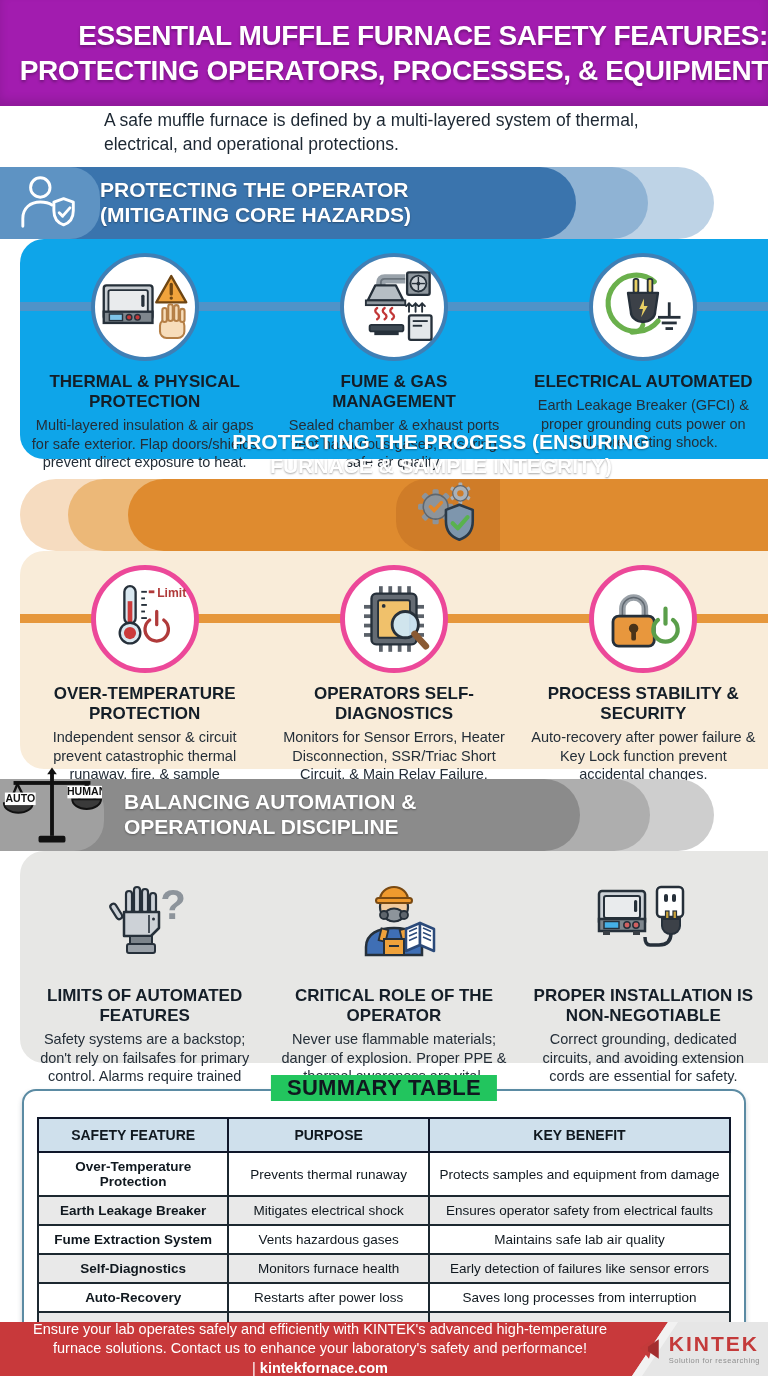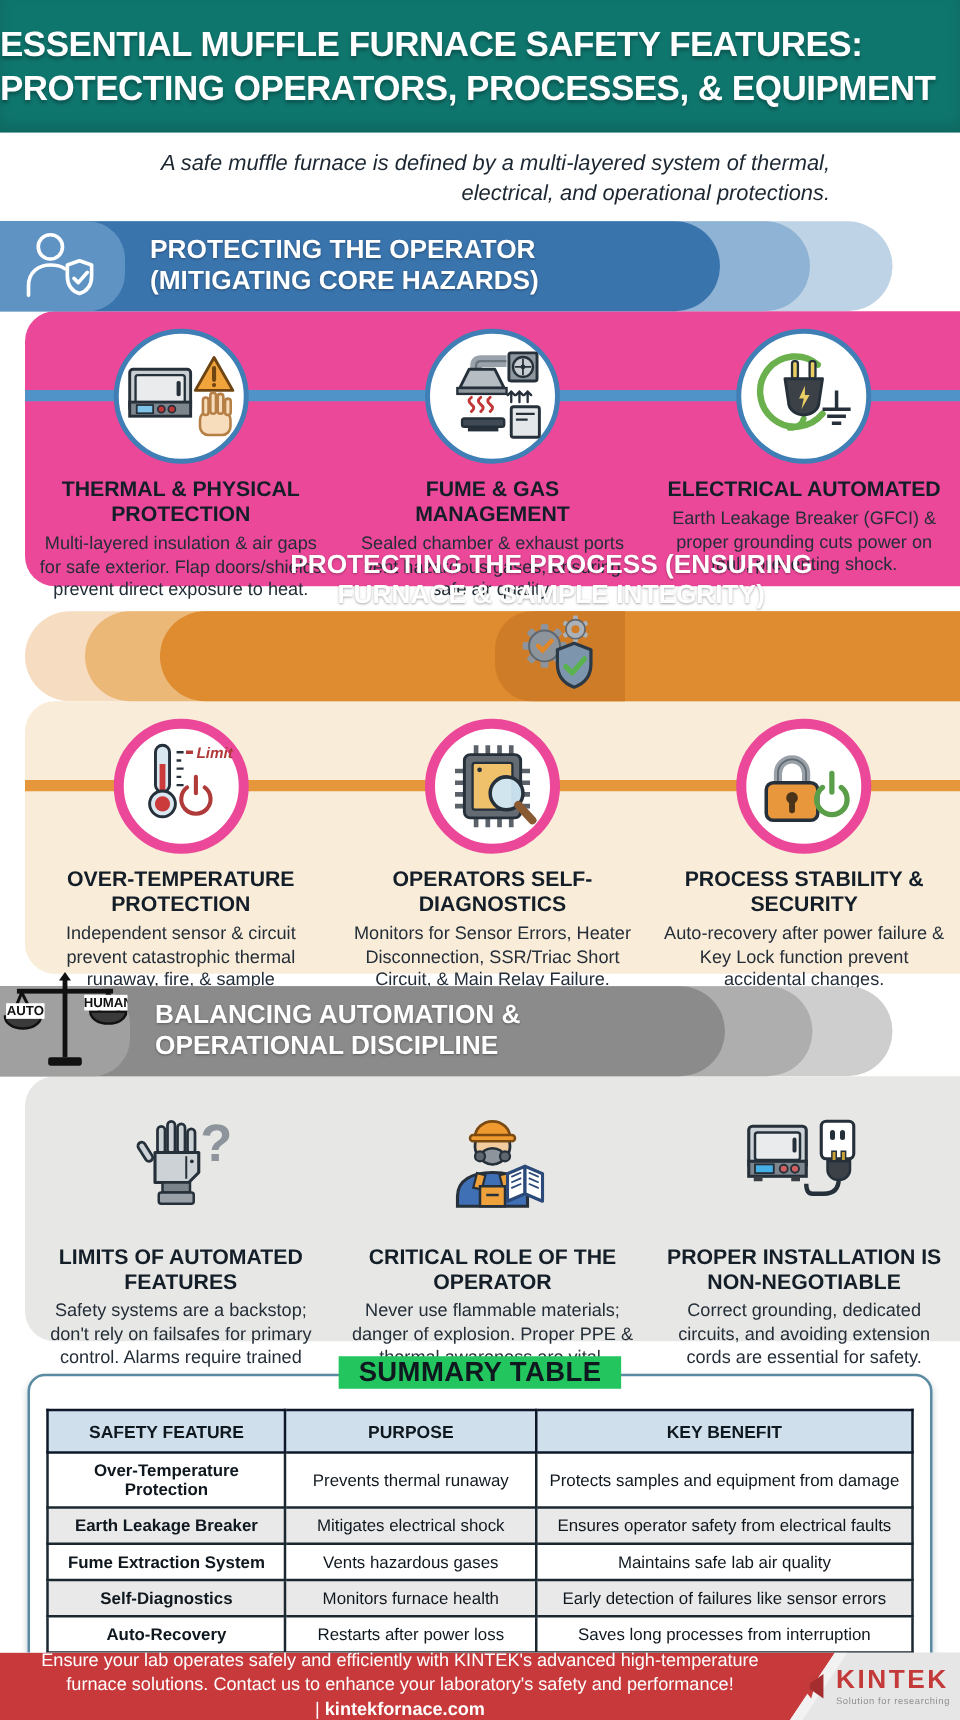--- a/index.html
+++ b/index.html
@@ -1,69 +1,69 @@
 <!DOCTYPE html>
 <html><head>
 <meta charset="utf-8">
 <style>
   * { margin:0; padding:0; box-sizing:border-box; }
   body { font-family:"Liberation Sans", sans-serif; background:#fff; }
   .page { position:relative; width:768px; height:1376px; background:#fff; overflow:hidden; margin:0 auto; }
 
   
-  .hero { height:106px; background:#0f766e; color:#fff; display:flex; flex-direction:column; justify-content:center; align-items:flex-start; gap:2px; box-shadow:inset 0 -6px 10px rgba(0,0,0,.12); }
+  .hero { height:106px; background:#a21caf; color:#fff; display:flex; flex-direction:column; justify-content:center; align-items:flex-end; gap:2px; box-shadow:inset 0 -6px 10px rgba(0,0,0,.12); }
   .hero-line { font-size:28px; font-weight:bold; letter-spacing:-0.4px; line-height:1.18; text-shadow:0 2px 3px rgba(0,0,0,.3); white-space:nowrap; }
 
   
-  .intro { padding:13px 0 11px; width:560px; margin:0 auto; text-align:right; font-size:17.5px; color:#1c2732; line-height:1.35; font-weight:500;font-style:italic; }
+  .intro { padding:3px 0 11px; width:560px; margin:0 auto; text-align:left; font-size:17.5px; color:#1c2732; line-height:1.35; font-weight:500; }
 
   
   .sec { position:relative; }
   .banner { position:relative; height:72px; }
   .layer { position:absolute; top:0; bottom:0; }
   .banner-left .layer, .banner-left .pill { left:0; border-radius:0 36px 36px 0; }
   .banner-right .layer, .banner-right .pill { right:0; border-radius:36px 0 0 36px; }
   .pill { position:absolute; top:0; bottom:0; display:flex; align-items:center; z-index:2; }
   .l2 { z-index:1; } .l3 { z-index:0; }
   .banner-text { color:#fff; font-weight:bold; font-size:21px; line-height:1.18; text-shadow:0 1px 2px rgba(0,0,0,.35); }
   .icon-chip { height:72px; display:flex; align-items:center; justify-content:center; flex:0 0 auto; }
 
   
   .sec-blue .pill { width:576px; background:#3a74ad; }
   .sec-blue .l2 { width:648px; background:#8fb3d4; }
   .sec-blue .l3 { width:714px; background:#bed3e6; }
   .sec-blue .icon-chip { width:100px; background:#5e93c3; border-radius:0 30px 30px 0; }
-  .sec-blue .banner-text { margin-left:20px; }
+  .sec-blue .banner-text { }
   
   .sec-orange .pill { width:640px; background:#df8b2f; justify-content:flex-end;flex-direction:column; }
   .sec-orange .l2 { width:700px; background:#ecb878; }
   .sec-orange .l3 { width:748px; background:#f6dcc0; }
   .sec-orange .icon-chip { width:104px; background:#cf7c28; border-radius:30px 0 0 30px; }
   .sec-orange .banner-text { margin-right:14px; text-align:center; }
   
   .sec-gray .pill { width:580px; background:#8b8b8b; }
   .sec-gray .l2 { width:650px; background:#aeaeae; }
   .sec-gray .l3 { width:714px; background:#cecece; }
   .sec-gray .icon-chip { width:104px; background:#a0a0a0; border-radius:0 30px 30px 0; overflow:visible; }
   .sec-gray .icon-chip svg { margin-top:-16px; }
   .sec-gray .banner-text { margin-left:20px; }
 
   
   .card { position:relative; margin-left:20px; width:748px; border-radius:24px 0 0 24px; padding-top:14px; }
-  .card-blue  { background:#ec4899; height:220px; }
+  .card-blue  { background:#0ea5e9; height:220px; }
   .card-orange{ background:#f9ecd9; height:218px; }
   .card-gray  { background:#e7e7e5; height:212px; }
   .hline { position:absolute; left:0; right:0; top:63px; height:9px; }
   .hline-blue { background:#4f93c8; }
   .hline-orange { background:#e6973c; }
   .cols { position:relative; display:flex; }
   .col { flex:1; text-align:center; padding:0 10px; }
   .circle { position:relative; z-index:1; width:108px; height:108px; border-radius:50%; background:#fff; margin:0 auto; display:flex; align-items:center; justify-content:center; }
   .circle-blue { border:4px solid #3f7fb5; }
-  .circle-orange { border:8px solid #ec4899;font-style:italic; }
+  .circle-orange { border:5px solid #ec4899; }
   .iconbox { height:110px; display:flex; align-items:center; justify-content:center; }
   .col h3 { font-size:17px; font-weight:bold; color:#141e28; margin:11px auto 4px; line-height:1.18; max-width:220px; }
   .col p { font-size:14.5px; color:#242e38; line-height:1.27; margin:0 auto; max-width:232px; }
   .spacer20 { height:20px; } .spacer10 { height:10px; }
 
   
   .tbl-wrap { margin:26px 22px 0; position:relative; }
   .tbl-box { position:relative; border:2.5px solid #5b8ba3; border-radius:14px; background:#fff; padding:26px 13px 13px; box-shadow:0 3px 5px rgba(30,60,80,.25); }
   .tbl-title { position:absolute; top:-16px; left:50%; transform:translateX(-50%); background:#22c55e; padding:0 16px; font-size:22px; font-weight:bold; color:#10181f; white-space:nowrap; letter-spacing:.3px; }
   table { width:100%; border-collapse:collapse; font-size:13.5px; color:#10181f; }

